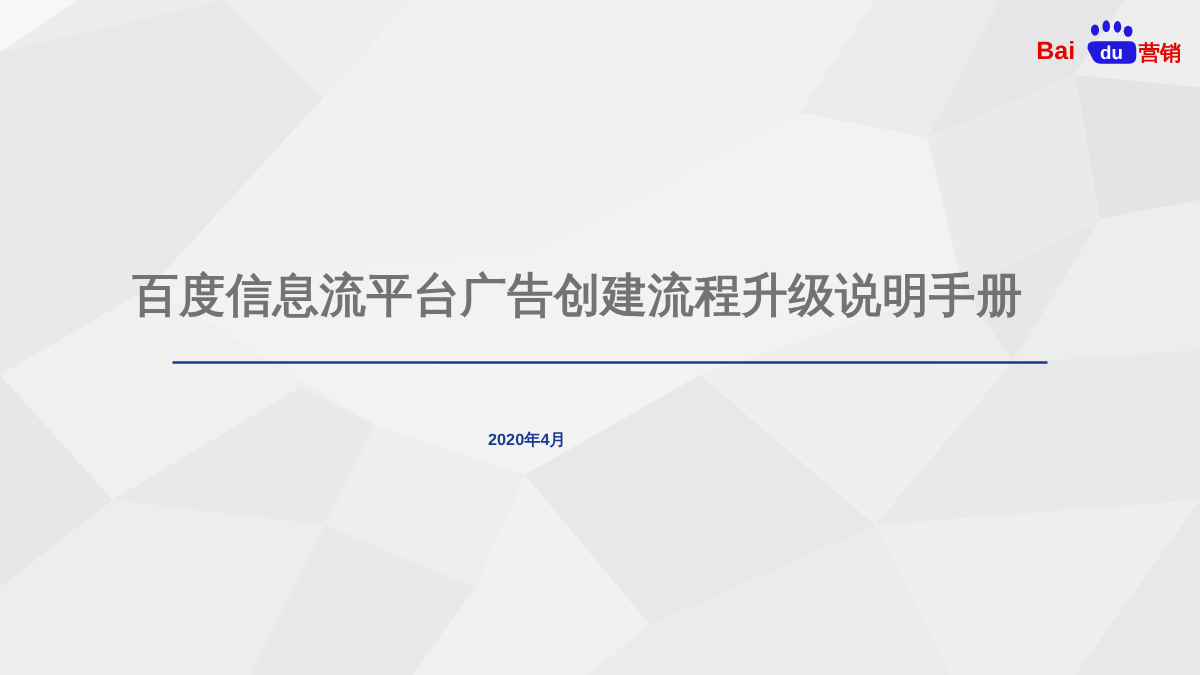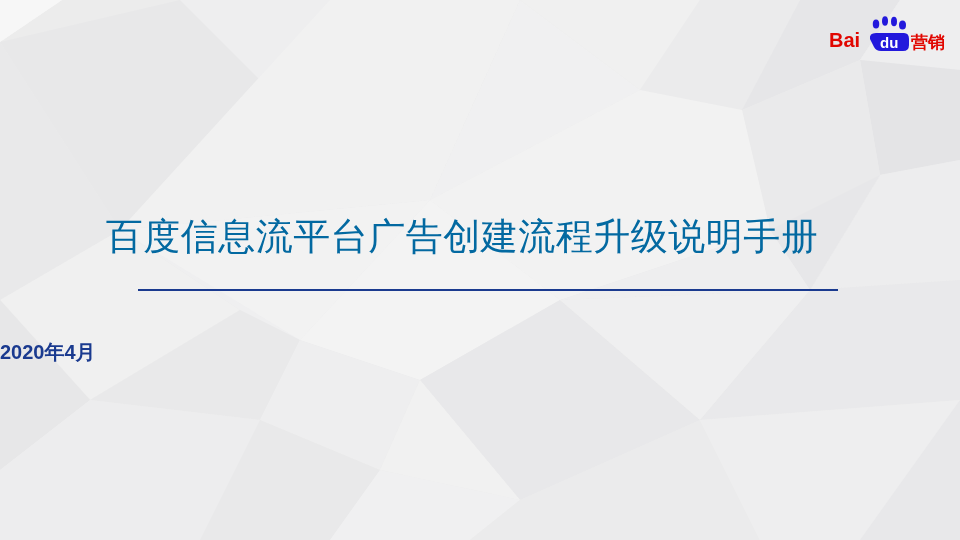--- a/index.html
+++ b/index.html
@@ -39,41 +39,41 @@
     width: 960px;
     height: 540px;
   }
   #page-title {
     position: absolute;
     left: 0;
     top: 211px;
     width: 924px;
     text-align: center;
     font-size: 37px;
-    font-weight: normal;
+    font-weight: bold;
     letter-spacing: 0.5px;
-    color: #0369a1;
+    color: #737373;
     line-height: 52px;
     white-space: nowrap;
   }
   #title-rule {
     position: absolute;
     left: 138px;
     top: 289px;
     width: 700px;
     height: 2px;
     background: #1a3a8f;
   }
   #page-subtitle {
     position: absolute;
     left: 0;
     top: 339px;
     width: 843px;
-    text-align: left;
-    font-size: 20px;
+    text-align: center;
+    font-size: 13px;
     font-weight: bold;
     color: #1a3a8f;
     line-height: 26px;
     white-space: nowrap;
   }
 </style>
 </head>
 <body>
 
 <div id="slide">

